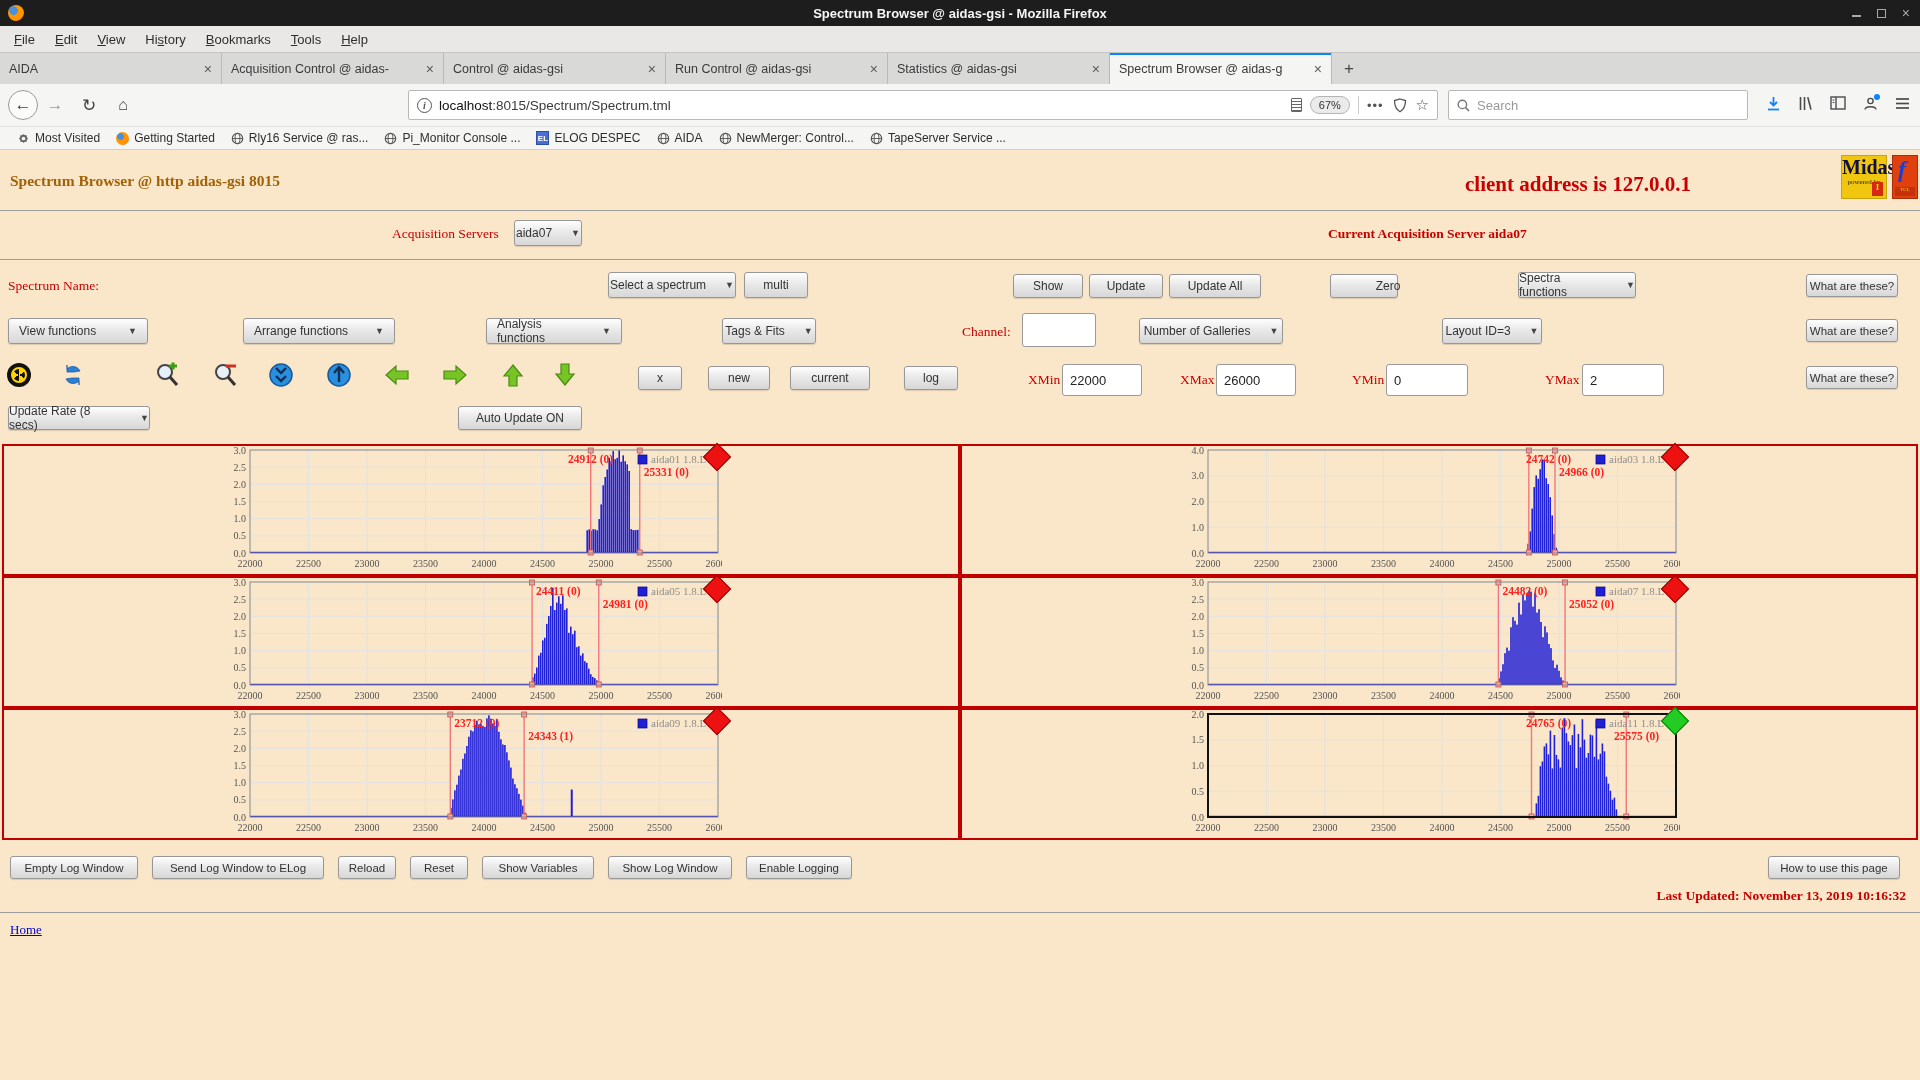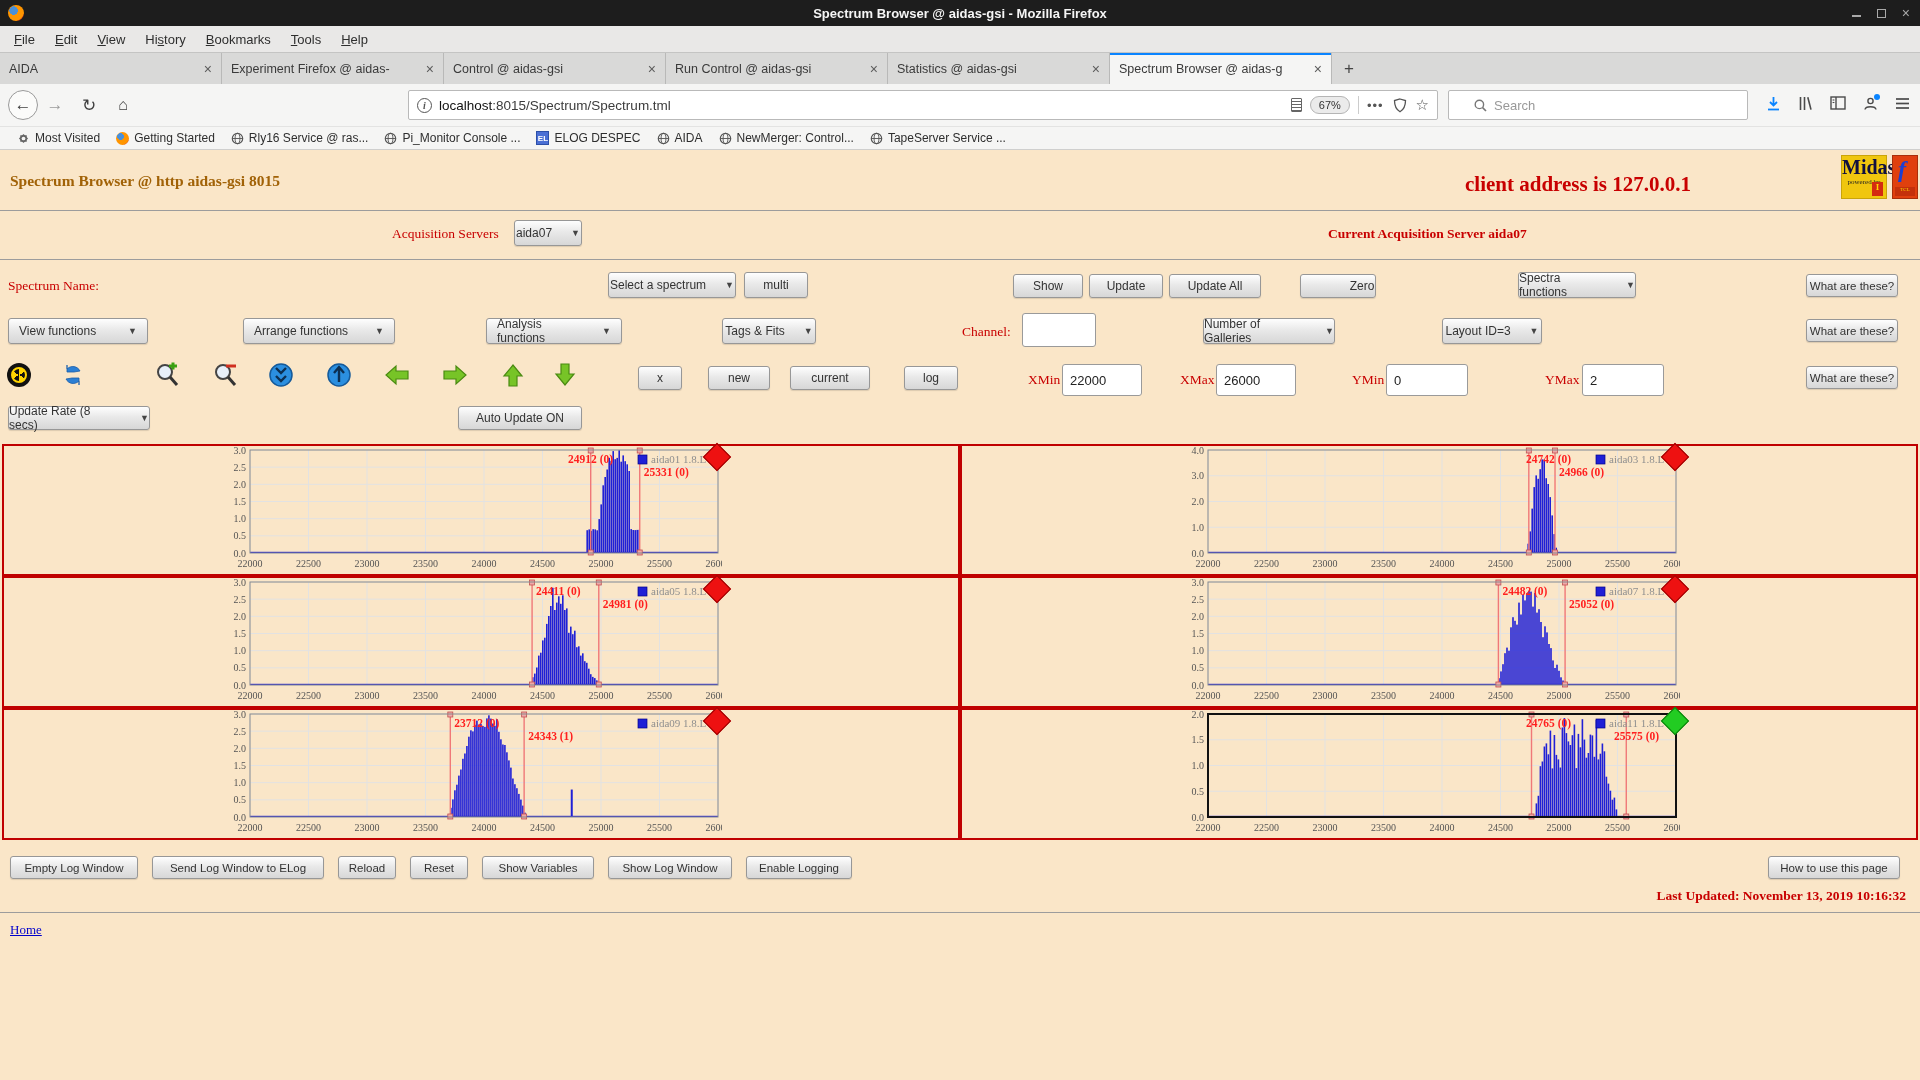--- a/index.html
+++ b/index.html
@@ -35,21 +35,21 @@
   .info-i { width:15px; height:15px; border:1px solid #555; border-radius:50%; font:italic bold 10px "Liberation Serif", serif; color:#555; display:flex; align-items:center; justify-content:center; margin-right:7px; }
   .url-text { font-size:13.5px; flex:1; white-space:nowrap; overflow:hidden; }
   .url-host { color:#111; }
   .url-path { color:#3c3c3c; }
   .reader-ic { width:11px; height:14px; border:1px solid #666; border-radius:1px; background:repeating-linear-gradient(#fff 0 2px, #666 2px 3px); margin-right:8px; }
   .zoom-pill { border:1px solid #b5b5b5; border-radius:10px; background:#ebebeb; font-size:11px; color:#333; padding:2px 8px; margin-right:8px; }
   .url-sep { width:1px; height:18px; background:#ccc; margin-right:8px; }
   .dots { color:#555; font-size:13px; letter-spacing:1px; margin-right:9px; }
   .url-icon { margin-right:9px; display:flex; }
   .star { color:#555; font-size:15px; }
-  .searchbox { position:absolute; left:1448px; top:6px; width:300px; height:30px; background:#fff; border:1px solid #b9b9b9; border-radius:2px; display:flex; align-items:center; padding:0 25px; }
+  .searchbox { position:absolute; left:1448px; top:6px; width:300px; height:30px; background:#fff; border:1px solid #b9b9b9; border-radius:2px; display:flex; align-items:center; padding:0 8px; }
   .search-ph { color:#999; font-size:13px; margin-left:7px; }
   .nav-right { position:absolute; right:10px; top:0; height:42px; display:flex; align-items:center; gap:17px; }
 
   .bookmarksbar { position:absolute; top:126px; left:0; width:1920px; height:24px; background:#f5f5f4; border-top:1px solid #e3e3e2; border-bottom:1px solid #cfcfce; display:flex; align-items:center; padding-left:10px; gap:2px; }
   .bm { display:flex; align-items:center; gap:5px; padding:0 7px; font-size:12px; color:#2e2e2e; white-space:nowrap; }
   .bm-ff { width:13px; height:13px; border-radius:50%; background:radial-gradient(circle at 35% 35%, #4a90d9 0 28%, #ff9500 30% 70%, #e1470c 75%); }
   .bm-el { width:13px; height:14px; background:#4a6fd4; color:#fff; font-size:8px; font-weight:bold; display:flex; align-items:center; justify-content:center; border:1px solid #2c4fa8; }
 
   
   .page { position:absolute; top:150px; left:0; width:1920px; height:930px; background:#fae6c8; font-family:"Liberation Serif", serif; }
@@ -110,21 +110,21 @@
     <span class="menu-item"><u>B</u>ookmarks</span>
     <span class="menu-item"><u>T</u>ools</span>
     <span class="menu-item"><u>H</u>elp</span>
   </div>
 <div class="tabbar" id="tab-strip">
     <div class="tab">
       <span class="tab-label">AIDA</span>
       <span class="tab-close">×</span>
     </div>
     <div class="tab">
-      <span class="tab-label">Experiment Firefox @ aidas-</span>
+      <span class="tab-label">Acquisition Control @ aidas-</span>
       <span class="tab-close">×</span>
     </div>
     <div class="tab">
       <span class="tab-label">Control @ aidas-gsi</span>
       <span class="tab-close">×</span>
     </div>
     <div class="tab">
       <span class="tab-label">Run Control @ aidas-gsi</span>
       <span class="tab-close">×</span>
     </div>
@@ -292,21 +292,21 @@
 
   <div class="lbl" style="left:8px; top:128px;">Spectrum Name:</div>
   <div class="btn sel" style="left:608px; top:122px; width:128px; height:26px;">
       <span>Select a spectrum</span>
       <span class="chev">▼</span>
     </div>
   <div class="btn" style="left:744px; top:122px; width:64px; height:26px;">multi</div>
   <div class="btn" style="left:1013px; top:124px; width:70px; height:24px;">Show</div>
   <div class="btn" style="left:1089px; top:124px; width:74px; height:24px;">Update</div>
   <div class="btn" style="left:1169px; top:124px; width:92px; height:24px;">Update All</div>
-  <div class="btn" style="left:1300px; top:124px; width:76px; height:24px;padding-left:48px;">Zero</div>
+  <div class="btn" style="left:1330px; top:124px; width:68px; height:24px;padding-left:48px;">Zero</div>
   <div class="btn sel" style="left:1518px; top:122px; width:118px; height:26px;">
       <span>Spectra functions</span>
       <span class="chev">▼</span>
     </div>
   <div class="btn footer-btn" style="left:1806px; top:124px; width:92px;">What are these?</div>
 
   <div class="btn sel" style="left:8px; top:168px; width:140px; height:26px; justify-content:space-between; padding:0 10px;">
       <span>View functions</span>
       <span class="chev">▼</span>
     </div>
@@ -317,21 +317,21 @@
   <div class="btn sel" style="left:486px; top:168px; width:136px; height:26px; justify-content:space-between; padding:0 10px;">
       <span>Analysis functions</span>
       <span class="chev">▼</span>
     </div>
   <div class="btn sel" style="left:722px; top:168px; width:94px; height:26px;">
       <span>Tags &amp; Fits</span>
       <span class="chev">▼</span>
     </div>
   <div class="lbl" style="left:962px; top:174px;">Channel:</div>
   <div class="inp" style="left:1022px; top:163px; width:74px; height:34px;"></div>
-  <div class="btn sel" style="left:1203px; top:168px; width:132px; height:26px;align-items:center;">
+  <div class="btn sel" style="left:1139px; top:168px; width:144px; height:26px;align-items:center;">
       <span>Number of Galleries</span>
       <span class="chev">▼</span>
     </div>
   <div class="btn sel" style="left:1442px; top:168px; width:100px; height:26px;">
       <span>Layout ID=3</span>
       <span class="chev">▼</span>
     </div>
   <div class="btn footer-btn" style="left:1806px; top:169px; width:92px;">What are these?</div>
 
   <div class="tool-ic" style="left:6px; top:212px;">

